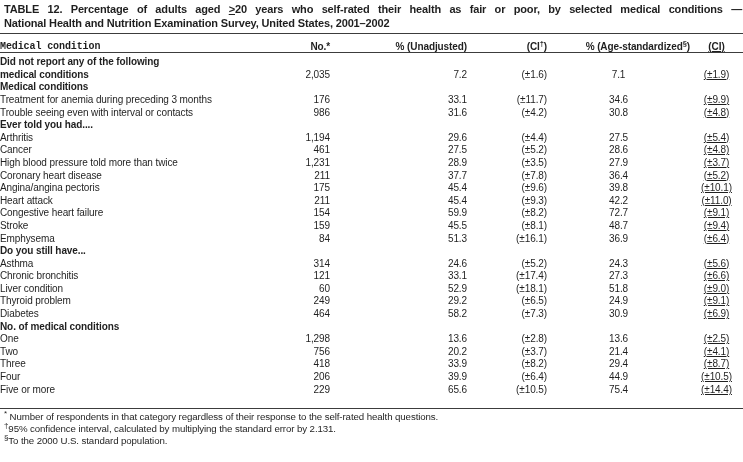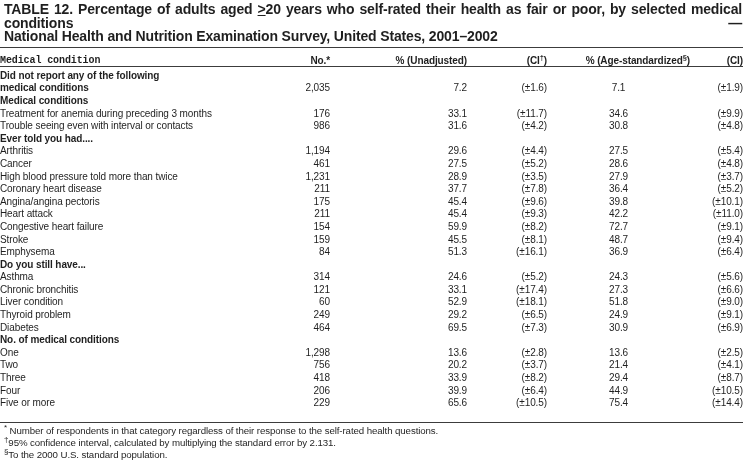--- a/index.html
+++ b/index.html
@@ -12,21 +12,21 @@
     font-family: "Liberation Sans", sans-serif;
     color: #1f1f1f;
   }
   .page {
     width: 743px;
     box-sizing: border-box;
     padding-top: 3px;
   }
   .title {
     font-weight: bold;
-    font-size: 14px;
+    font-size: 11px;
     line-height: 13.6px;
     letter-spacing: -0.15px;
     padding: 0 1px 0 4px;
   }
   .title-l1 {
     text-align: justify;
     text-align-last: justify;
   }
   .geq {
     text-decoration: underline;
@@ -66,21 +66,21 @@
   .ind2 { padding-left: 30px; }
   .b { font-weight: bold; }
   .c-no   { text-align: right; padding-right: 8px; }
   th.c-no { padding-right: 0; }
   .c-pct   { text-align: right; padding-right: 32px; }
   th.c-pct { padding-right: 0; }
   .c-ci1   { text-align: right; padding-right: 0; }
   th.c-ci1 { padding-right: 14px; }
   .c-pcts   { text-align: center; }
   th.c-pcts { text-align: right; padding-right: 0; }
-  .c-ci2   { text-align: right; padding-right: 2px; }
+  .c-ci2   { text-align: center; padding-right: 2px; text-decoration: underline; }
   th.c-ci2 { padding-right: 2px; }
   .footnotes {
     border-top: 1.3px solid #3c3c3c;
     margin-top: 12px;
     padding: 2px 0 0 4px;
     font-size: 9.7px;
     line-height: 11.9px;
     letter-spacing: -0.1px;
   }
   .footnotes sup {
@@ -280,21 +280,21 @@
           <td class="c-label ind2">Thyroid problem</td>
           <td class="c-no">249</td>
           <td class="c-pct">29.2</td>
           <td class="c-ci1">(±6.5)</td>
           <td class="c-pcts">24.9</td>
           <td class="c-ci2">(±9.1)</td>
         </tr>
         <tr>
           <td class="c-label ind2">Diabetes</td>
           <td class="c-no">464</td>
-          <td class="c-pct">69.5</td>
+          <td class="c-pct">58.2</td>
           <td class="c-ci1">(±7.3)</td>
           <td class="c-pcts">30.9</td>
           <td class="c-ci2">(±6.9)</td>
         </tr>
         <tr>
           <td class="c-label ind0 b">No. of medical conditions</td>
           <td class="c-no"></td>
           <td class="c-pct"></td>
           <td class="c-ci1"></td>
           <td class="c-pcts"></td>

